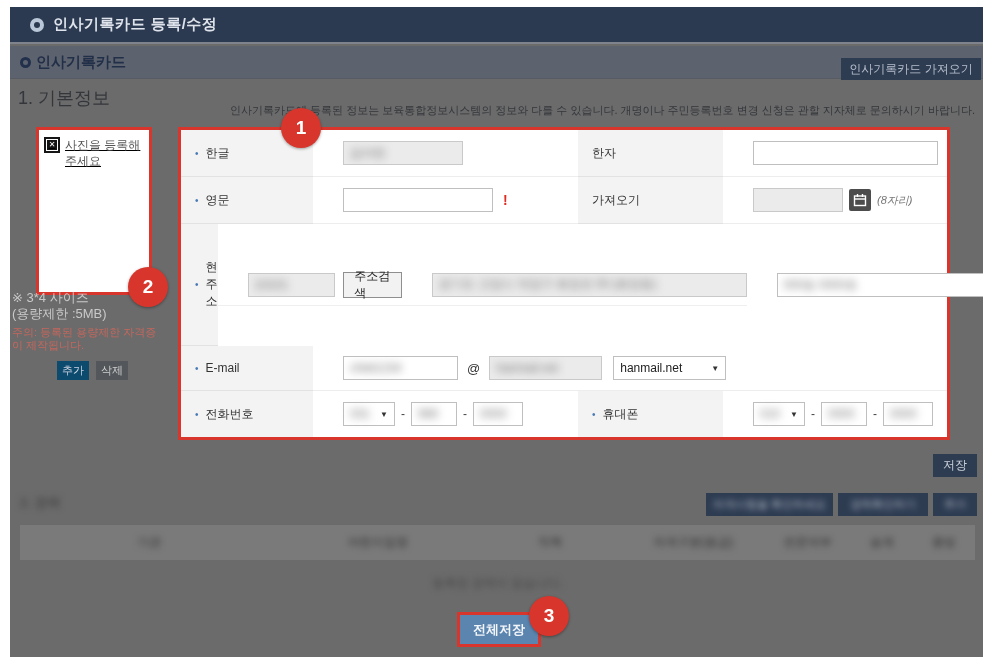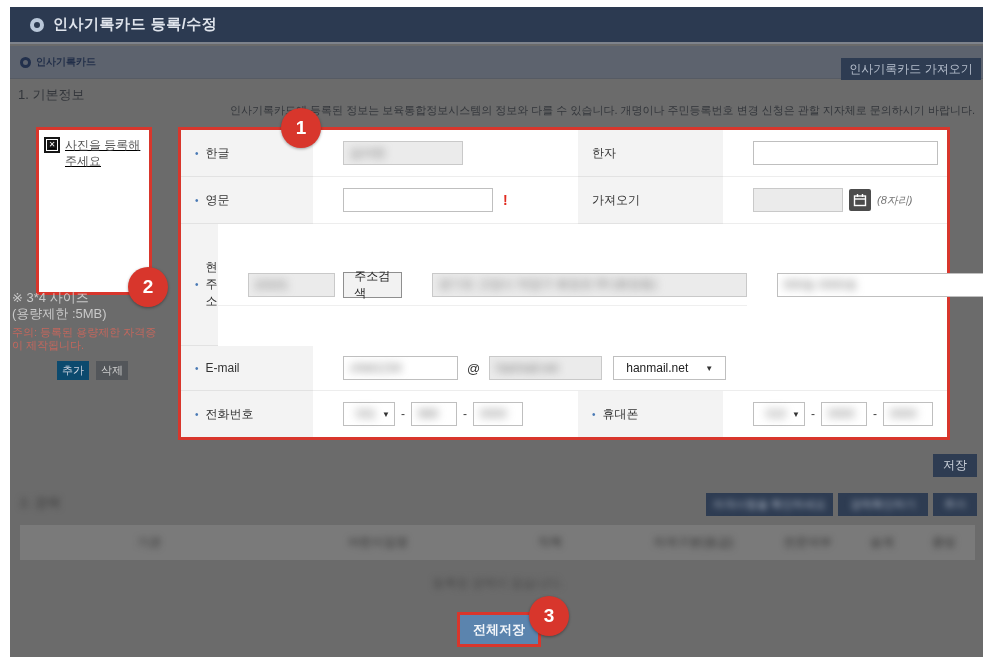--- a/index.html
+++ b/index.html
@@ -11,26 +11,26 @@
   .titlebar { position:absolute; left:0; top:0; right:0; height:37px; background:#2c3a51;
               border-bottom:2px solid #7e838c; display:flex; align-items:center; padding-left:20px; gap:9px; }
   .title-ico { width:14px; height:14px; border-radius:50%; background:#b9c7d9; display:inline-flex;
                align-items:center; justify-content:center; }
   .title-ico i { width:6px; height:6px; border-radius:50%; background:#2c3a51; }
   .titlebar h1 { font-size:15px; font-weight:bold; color:#dfe4ec; letter-spacing:0.5px; }
 
   .sectionbar { position:absolute; left:0; top:39px; right:0; height:33px; background:#5d636e;
                 border-bottom:1px solid #565b64; display:flex; align-items:center; padding-left:10px; gap:5px; }
   .sec-ico { width:11px; height:11px; border-radius:50%; border:3px solid #22304c; }
-  .sectionbar h2 { font-size:10px; font-weight:bold; color:#222f49; }
+  .sectionbar h2 { font-size:15px; font-weight:bold; color:#222f49; }
   .import-btn { position:absolute; top:51px; right:2px; width:140px; height:22px; background:#2e3c52;
                 color:#b6bfcd; font-size:12px; display:flex; align-items:center; justify-content:center; cursor:pointer; }
 
   
-  .basic-title { position:absolute; left:8px; top:79px; font-size:13px; color:#33363b; }
+  .basic-title { position:absolute; left:8px; top:79px; font-size:18px; color:#33363b; }
   .notice1 { position:absolute; right:8px; top:82px; font-size:11px; color:#33363b; white-space:nowrap; }
   .notice1 .blt { color:#23304b; font-size:9px; vertical-align:1px; margin-right:2px; }
   .notice2 { position:absolute; right:8px; top:96px; font-size:11px; color:#33363b; white-space:nowrap; }
 
   
   .photo-box { position:absolute; left:26px; top:120px; width:116px; height:168px; background:#fff;
                border:3px solid #d8362c; padding:7px 5px; cursor:pointer; }
   .photo-inner { display:flex; gap:5px;text-decoration:underline; }
   .bimg { flex:0 0 auto; width:16px; height:16px; border:2px solid #161616; background:#fff;
           display:flex; align-items:center; justify-content:center; }
@@ -66,21 +66,21 @@
   .sr { display:flex; align-items:center; padding-left:30px; gap:8px; }
   .sr1 { height:41px; border-bottom:1px solid #efefef; }
   .sr2 { height:41px; border-bottom:1px solid #efefef; }
   .sr3 { height:40px; }
   .addr-search { height:26px; padding:0 10px; background:#f2f2f2; border:1px solid #8f8f8f; color:#222;
                  font-size:12px; display:flex; align-items:center; cursor:pointer; }
   .cal-btn { width:22px; height:22px; background:#4c4c4c; border-radius:2px; margin-left:6px;
              display:flex; align-items:center; justify-content:center; cursor:pointer; }
   .hint { font-size:11px; color:#777; margin-left:6px;font-style:italic; }
   .sel { height:24px; border:1px solid #bfbfbf; background:#fff; display:flex; align-items:center;
-         justify-content:space-between; padding:0 12px; cursor:pointer; }
+         justify-content:space-between; padding:0 6px; cursor:pointer; }
   .sel .arr { font-size:8px; color:#333; margin-left:6px; filter:none; }
   .sel-txt { font-size:12px; color:#222; white-space:nowrap; }
   .dash { color:#444; font-size:12px; }
   .at { color:#333; font-size:13px; margin:0 2px; }
 
   .save-btn { position:absolute; right:6px; top:447px; width:44px; height:23px; background:#2e3c52;
               color:#ccd2dc; font-size:12px; display:flex; align-items:center; justify-content:center; cursor:pointer; }
 
   
   .rt { filter:blur(3px); }

